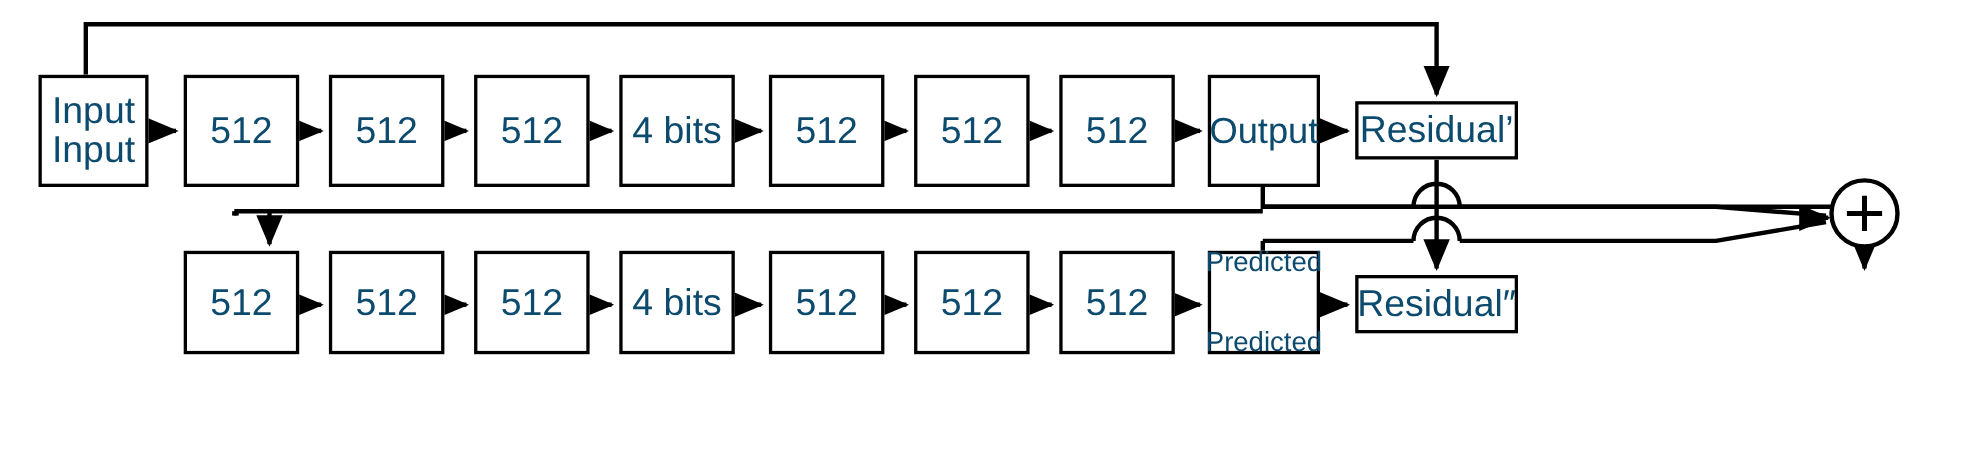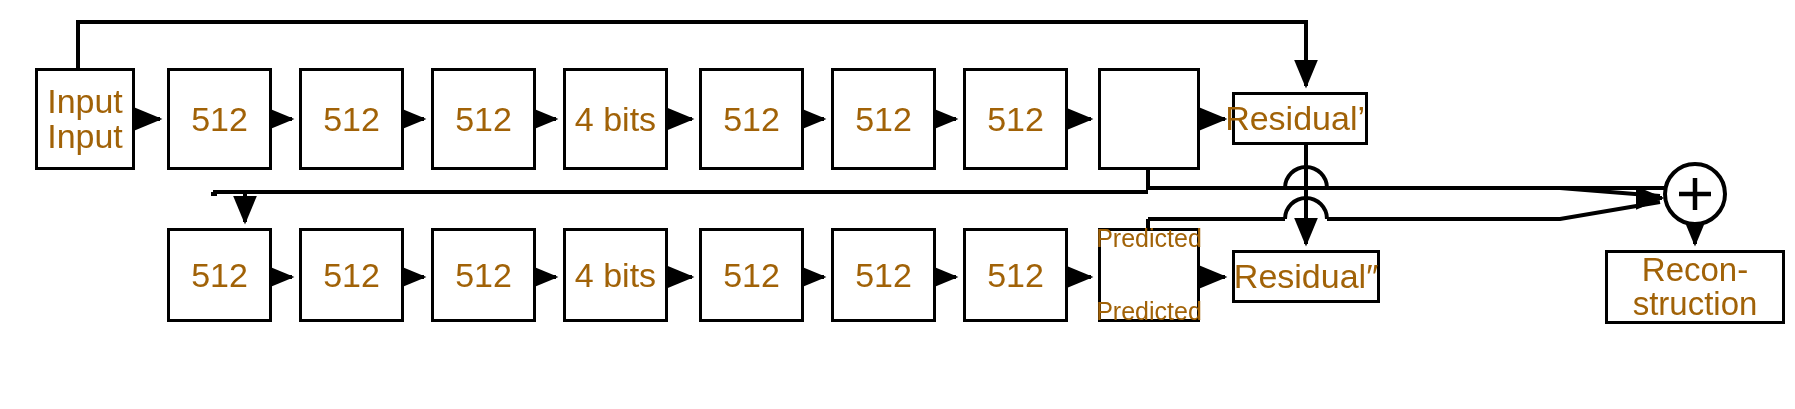--- a/index.html
+++ b/index.html
@@ -1,21 +1,21 @@
 <!DOCTYPE html>
 <html><head>
 <meta charset="utf-8">
 <style>
   html,body{margin:0;padding:0;background:#ffffff;}
   body{font-family:"Liberation Sans","DejaVu Sans",sans-serif;}
   #stage{position:relative;width:1795px;height:409px;background:#fff;overflow:hidden;}
   #wires{position:absolute;left:0;top:0;width:1795px;height:409px;}
   .node{position:absolute;box-sizing:border-box;border:3px solid #000;background:#fff;
         display:flex;align-items:center;justify-content:center;text-align:center;
-        line-height:1.02;color:#a16207;z-index:3;}
+        line-height:1.02;color:#0c4a6e;z-index:3;}
   .n-lg{font-size:34px;}
   .n-md{font-size:33px;}
   .n-sm{font-size:25px;}
   .n-two{flex-direction:column;}
   .n-two span{display:block;}
 </style>
 </head>
 <body>
 
 <div id="stage">
@@ -110,23 +110,24 @@
 
   <div class="node n-lg" style="left:831px;top:68px;width:105px;height:102px;">
     <span>512</span>
   </div>
 
   <div class="node n-lg" style="left:963px;top:68px;width:105px;height:102px;">
     <span>512</span>
   </div>
 
   <div class="node n-md n-two" style="left:1098px;top:68px;width:102px;height:102px;">
+    <span>Output</span>
   </div>
 
-  <div class="node n-lg" style="left:1232px;top:92px;width:136px;height:53px;justify-content:flex-end;">
+  <div class="node n-lg" style="left:1232px;top:92px;width:148px;height:53px;">
     <span>Residual’</span>
   </div>
 
   <div class="node n-lg" style="left:167px;top:228px;width:105px;height:94px;">
     <span>512</span>
   </div>
 
   <div class="node n-lg" style="left:299px;top:228px;width:105px;height:94px;">
     <span>512</span>
   </div>
@@ -153,18 +154,14 @@
 
   <div class="node n-sm n-two" style="left:1098px;top:228px;width:102px;height:94px;gap:48px;">
     <span>Predicted</span>
     <span>Predicted</span>
   </div>
 
   <div class="node n-lg" style="left:1232px;top:250px;width:148px;height:53px;">
     <span>Residual″</span>
   </div>
 
-  <div class="node n-md n-two" style="left:1605px;top:250px;width:180px;height:74px;">
-    <span>Recon-</span>
-    <span>struction</span>
-  </div>
 
 </div>
 
 </body></html>

